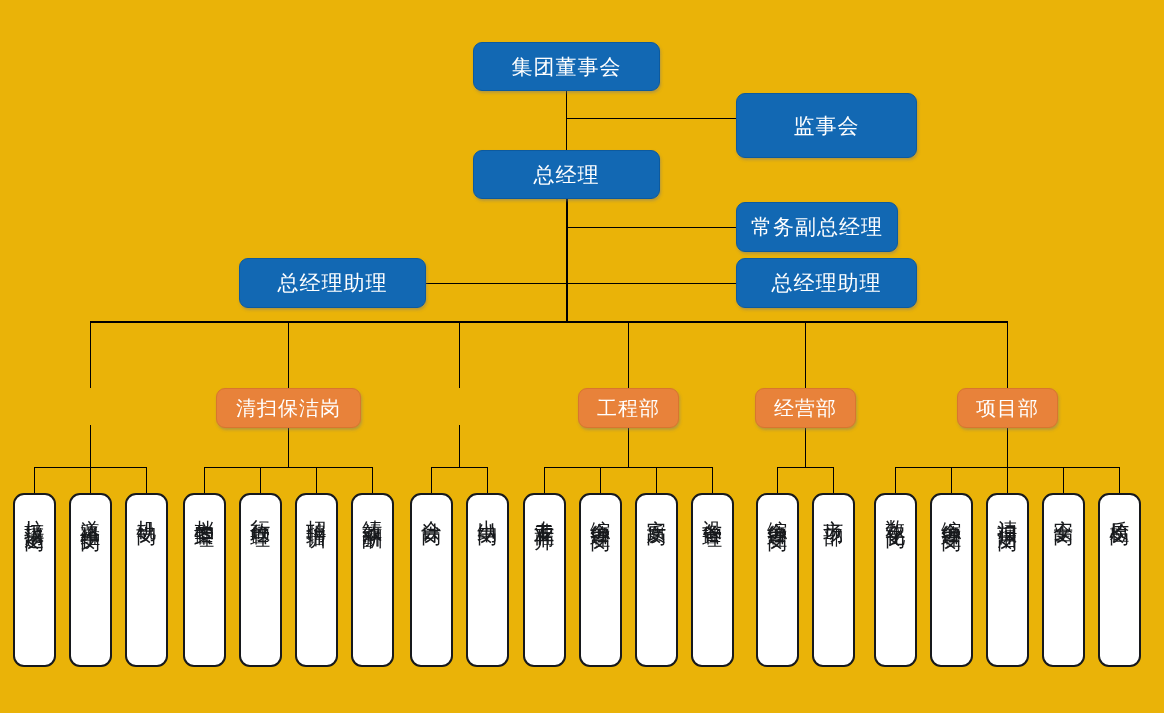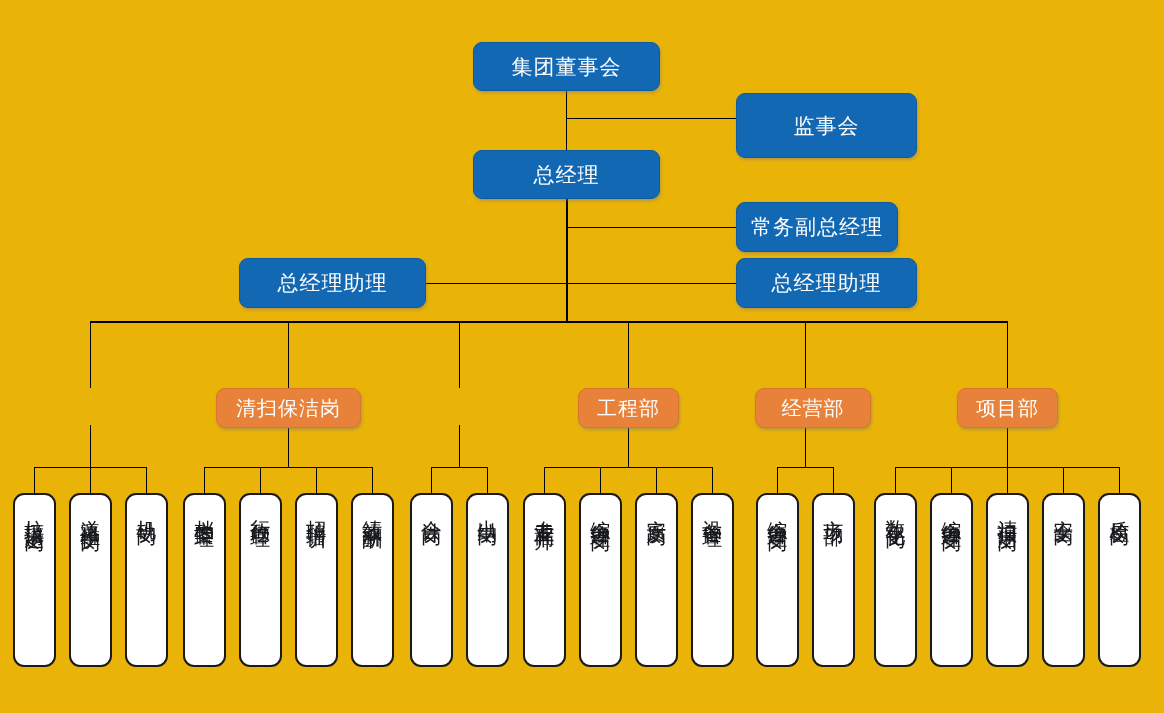--- a/index.html
+++ b/index.html
@@ -142,21 +142,21 @@
   <div class="node blue" style="left:239px;top:258px;width:187px;height:50px;font-family:Liberation Serif, serif;">
     <span>总经理助理</span>
   </div>
 
   <div class="node orange" style="left:216px;top:388px;width:145px;height:40px;">
     <span>清扫保洁岗</span>
   </div>
   <div class="node orange" style="left:578px;top:388px;width:101px;height:40px;">
     <span>工程部</span>
   </div>
-  <div class="node orange" style="left:755px;top:388px;width:116px;height:40px;">
+  <div class="node orange" style="left:755px;top:388px;width:101px;height:40px;">
     <span>经营部</span>
   </div>
   <div class="node orange" style="left:957px;top:388px;width:101px;height:40px;">
     <span>项目部</span>
   </div>
 
   <div class="node leaf" style="left:13px;top:493px;width:43px;height:174px;">
     <span class="vtxt">垃圾清运岗</span>
     </div>
   <div class="node leaf" style="left:69px;top:493px;width:43px;height:174px;">

